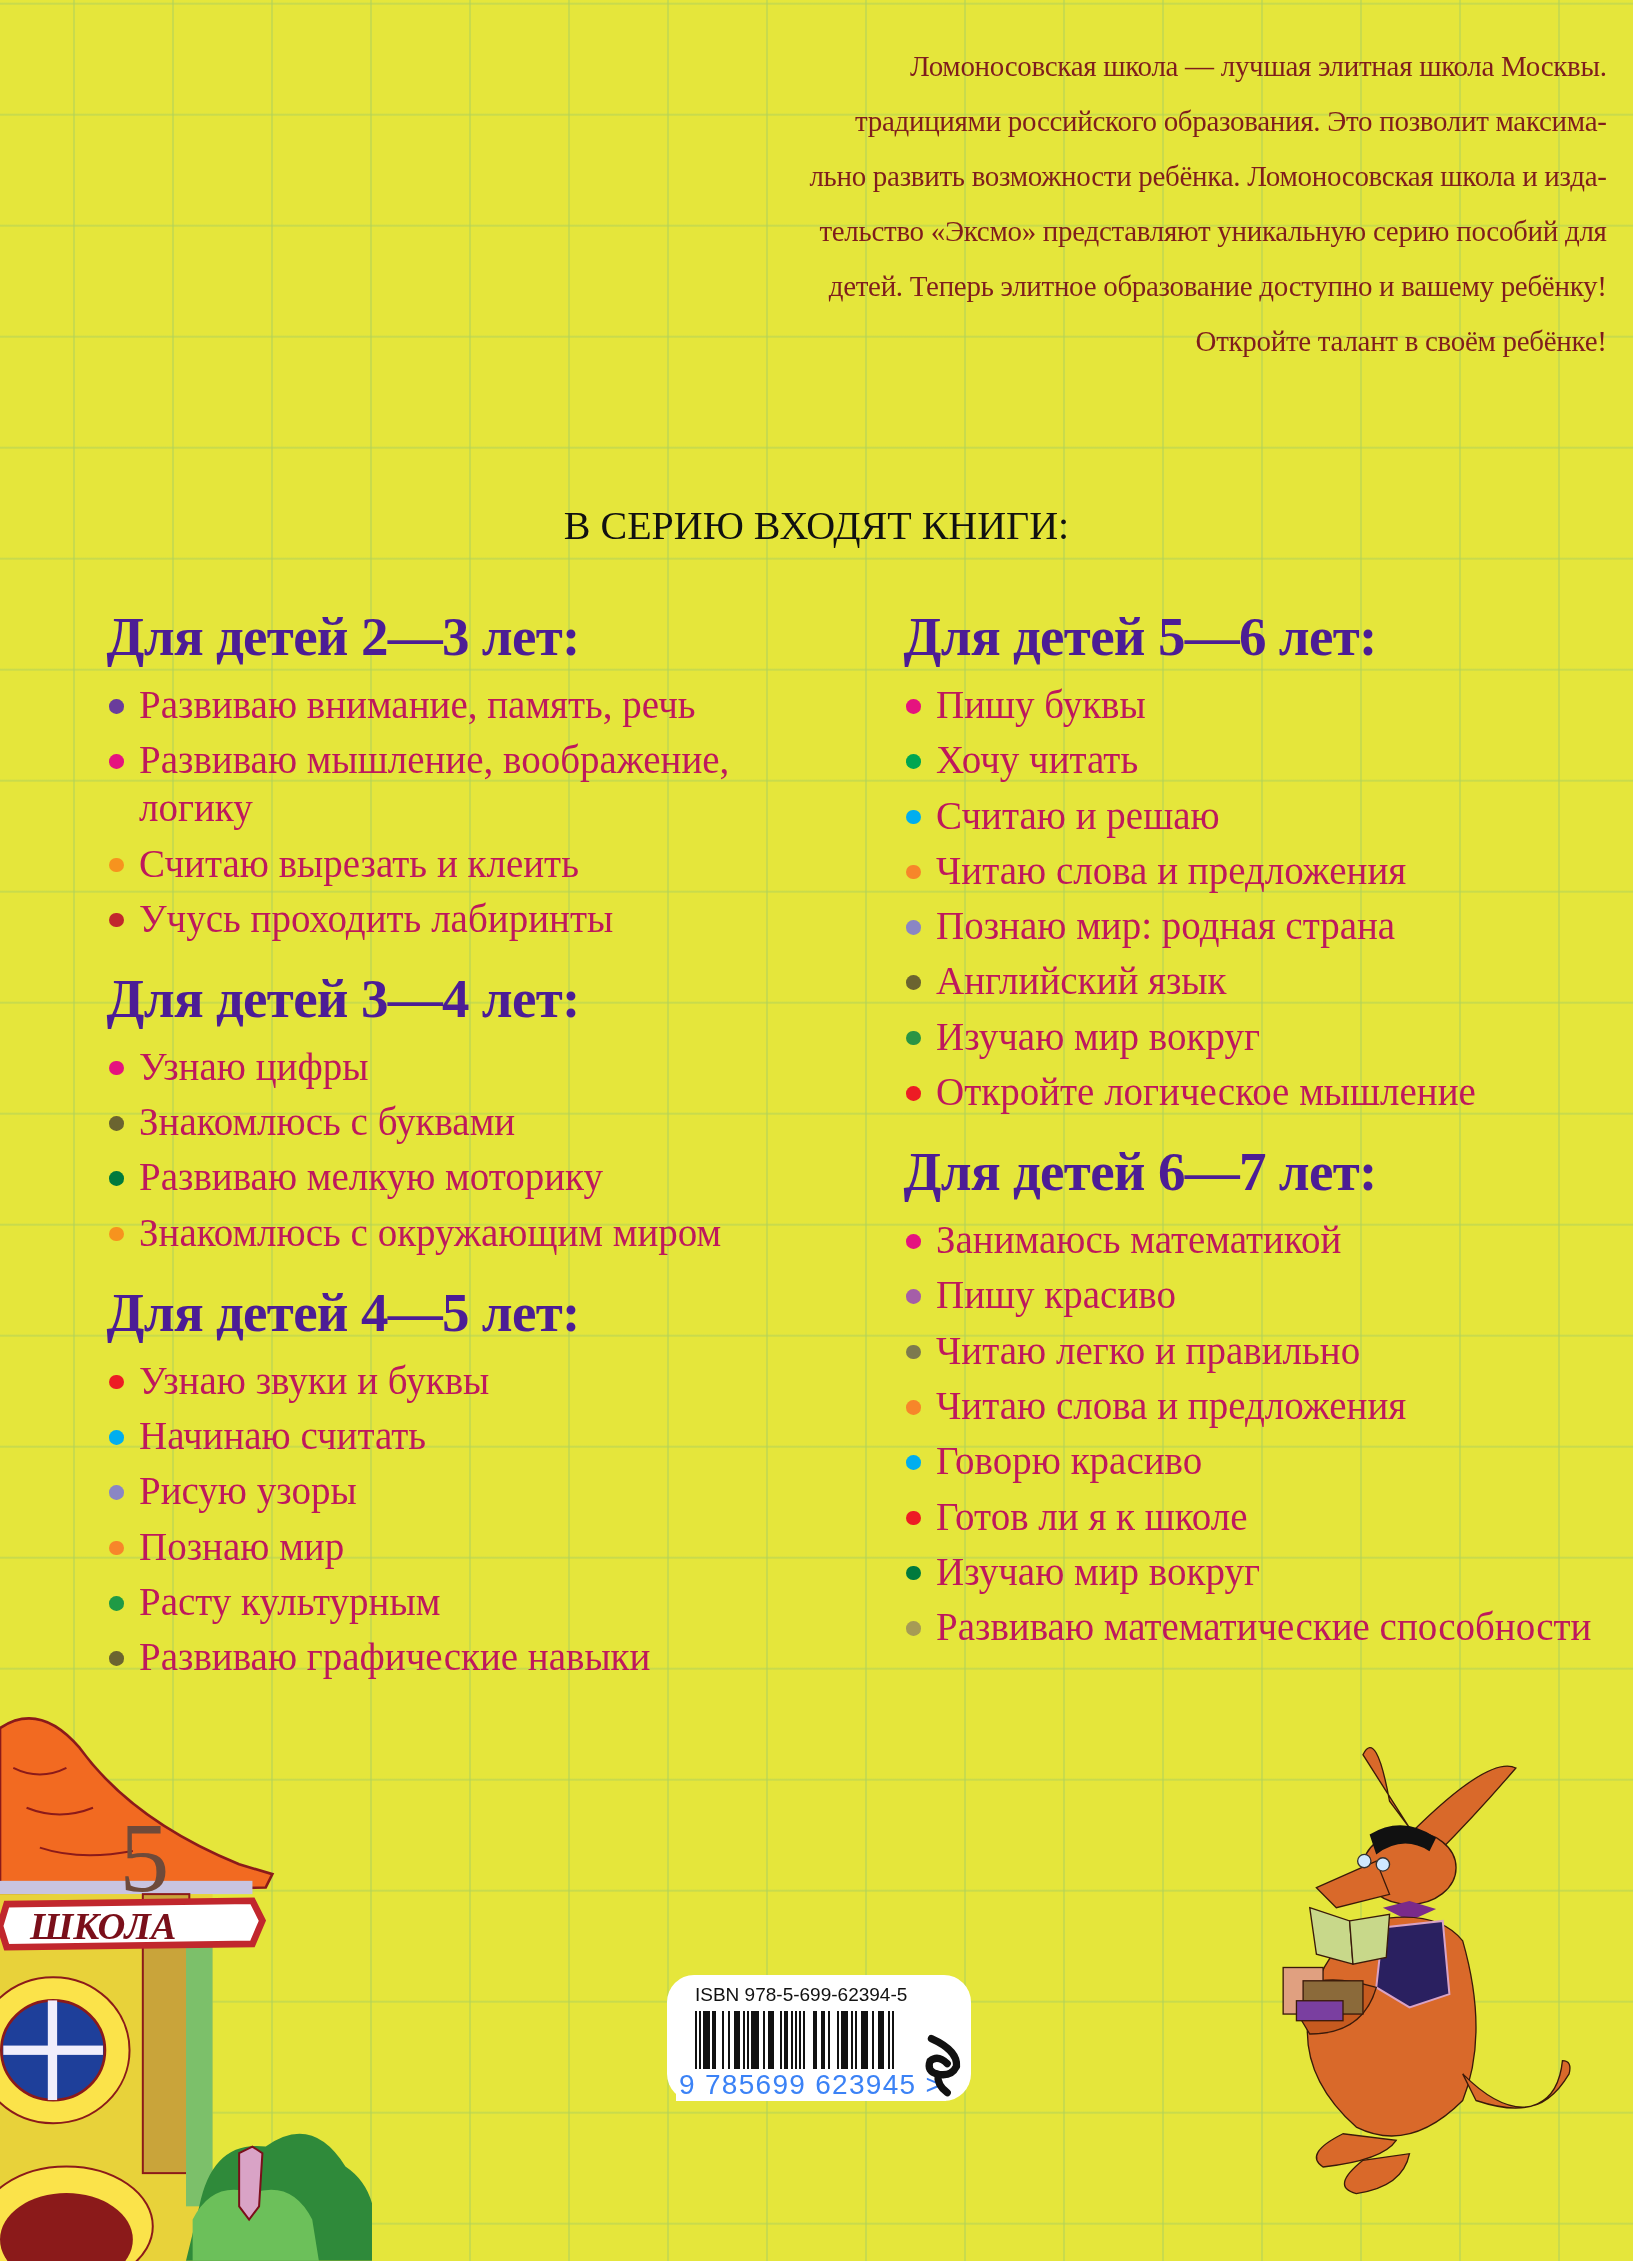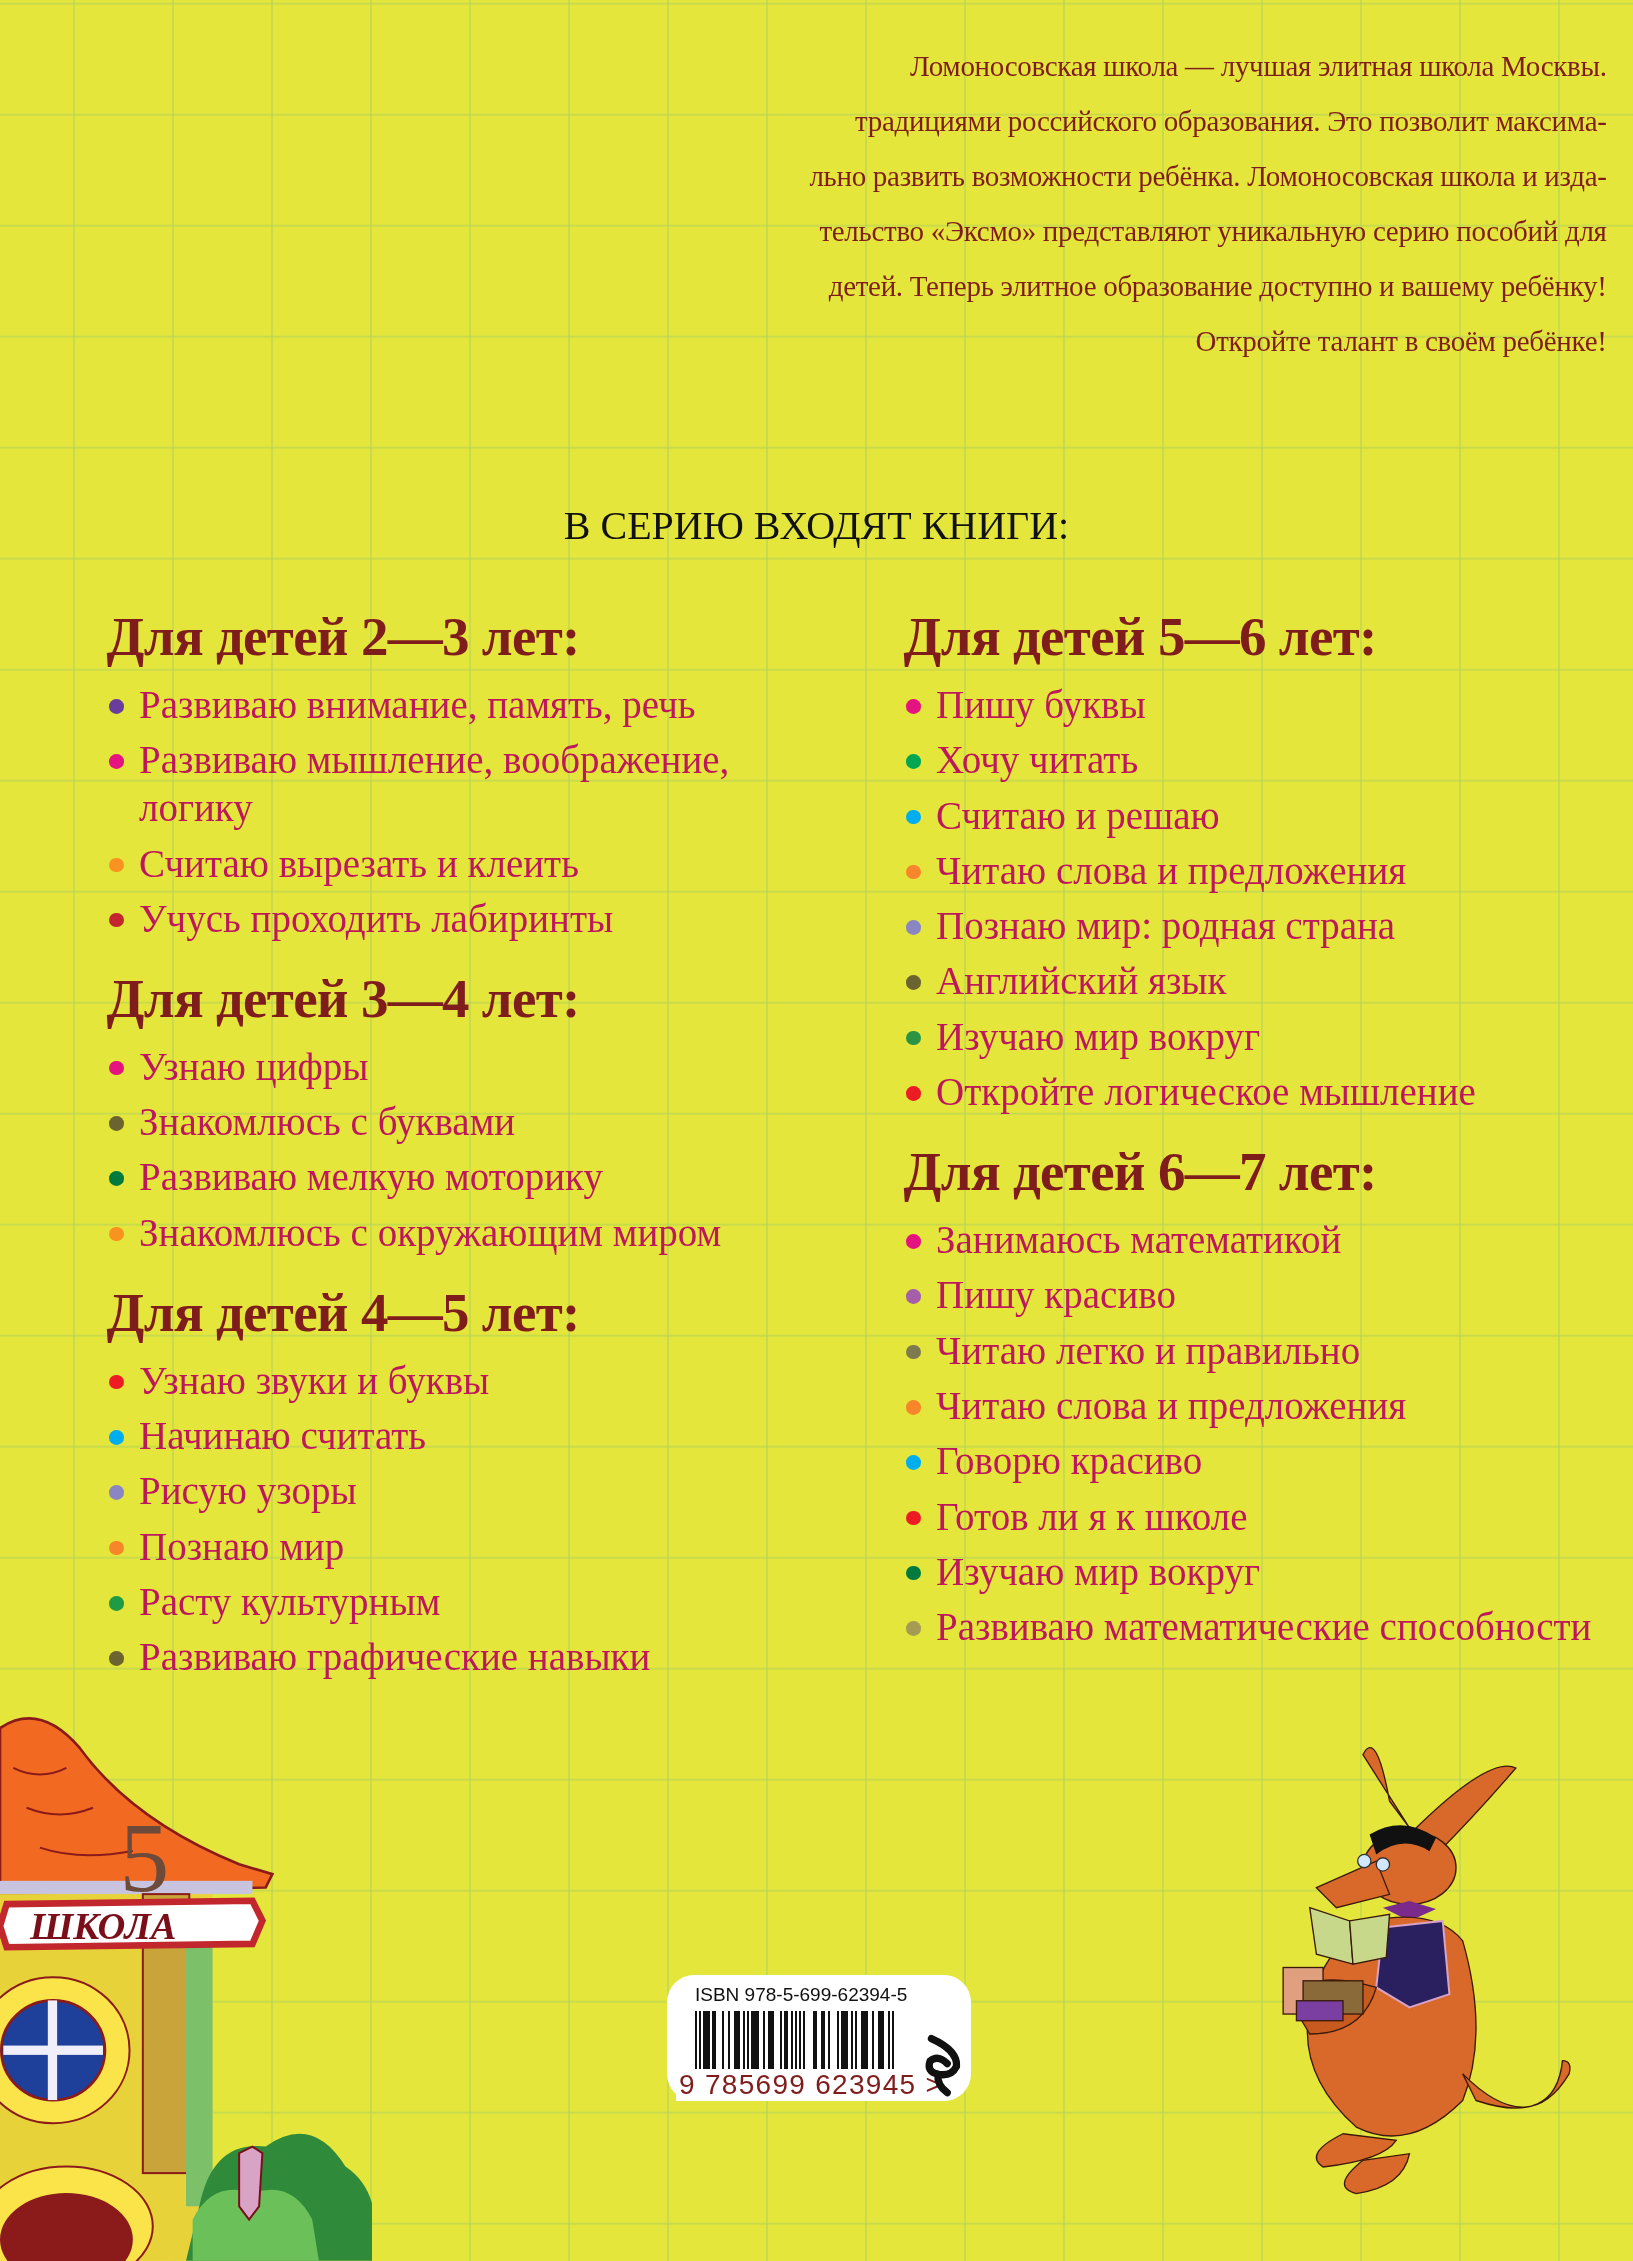--- a/index.html
+++ b/index.html
@@ -20,21 +20,21 @@
   }
   .intro div { white-space: nowrap; }
   .series-title {
     position: absolute; left: 0; top: 502px; width: 1633px; text-align: center;
     color: #111; font-size: 40px; letter-spacing: 0px;
   }
   .col { position: absolute; }
   .col.left { left: 100px; top: 605px; width: 718px; }
   .col.right { left: 897px; top: 605px; width: 718px; }
   .group-title {
-    color: #7f1d1d; font-weight: bold; font-size: 55px; line-height: 64px;
+    color: #4c1d95; font-weight: bold; font-size: 55px; line-height: 64px;
     margin: 0 0 12px 6.6px; letter-spacing: -0.7px;
   }
   ul { list-style: none; margin: 0 0 24px 0; padding: 0; }
   li {
     position: relative; padding-left: 39px;
     font-size: 39px; line-height: 48px; color: #be185d;
     margin-bottom: 7.3px;
   }
   li .dot {
     position: absolute; left: 9.3px; top: 18px;
@@ -46,21 +46,21 @@
     border-radius: 27px;
   }
   .isbn-text {
     position: absolute; left: 28px; top: 9.3px;
     font-family: "Liberation Sans", "DejaVu Sans", sans-serif; font-size: 19px; color: #111;
   }
   .bars { position: absolute; left: 28px; top: 36px; width: 199px; height: 72px; }
   .bars span { position: absolute; top: 0; bottom: 0; background: #111; }
   .bar-digits {
     position: absolute; left: 9.3px; top: 94px;
-    font-family: "Liberation Sans", "DejaVu Sans", sans-serif; font-size: 28px; color: #7f1d1d;
+    font-family: "Liberation Sans", "DejaVu Sans", sans-serif; font-size: 28px; color: #3b82f6;
     letter-spacing: 1.3px; background: #fff; padding: 0 2.7px;
   }
   .logo { position: absolute; left: 251px; top: 57px; width: 44px; height: 66px; }
   .house { position: absolute; left: 0; top: 1688px; width: 372px; height: 573px; }
   .kangaroo { position: absolute; left: 1210px; top: 1728px; width: 399px; height: 479px; }
 </style>
 </head>
 <body>
 
 <div class="intro">

